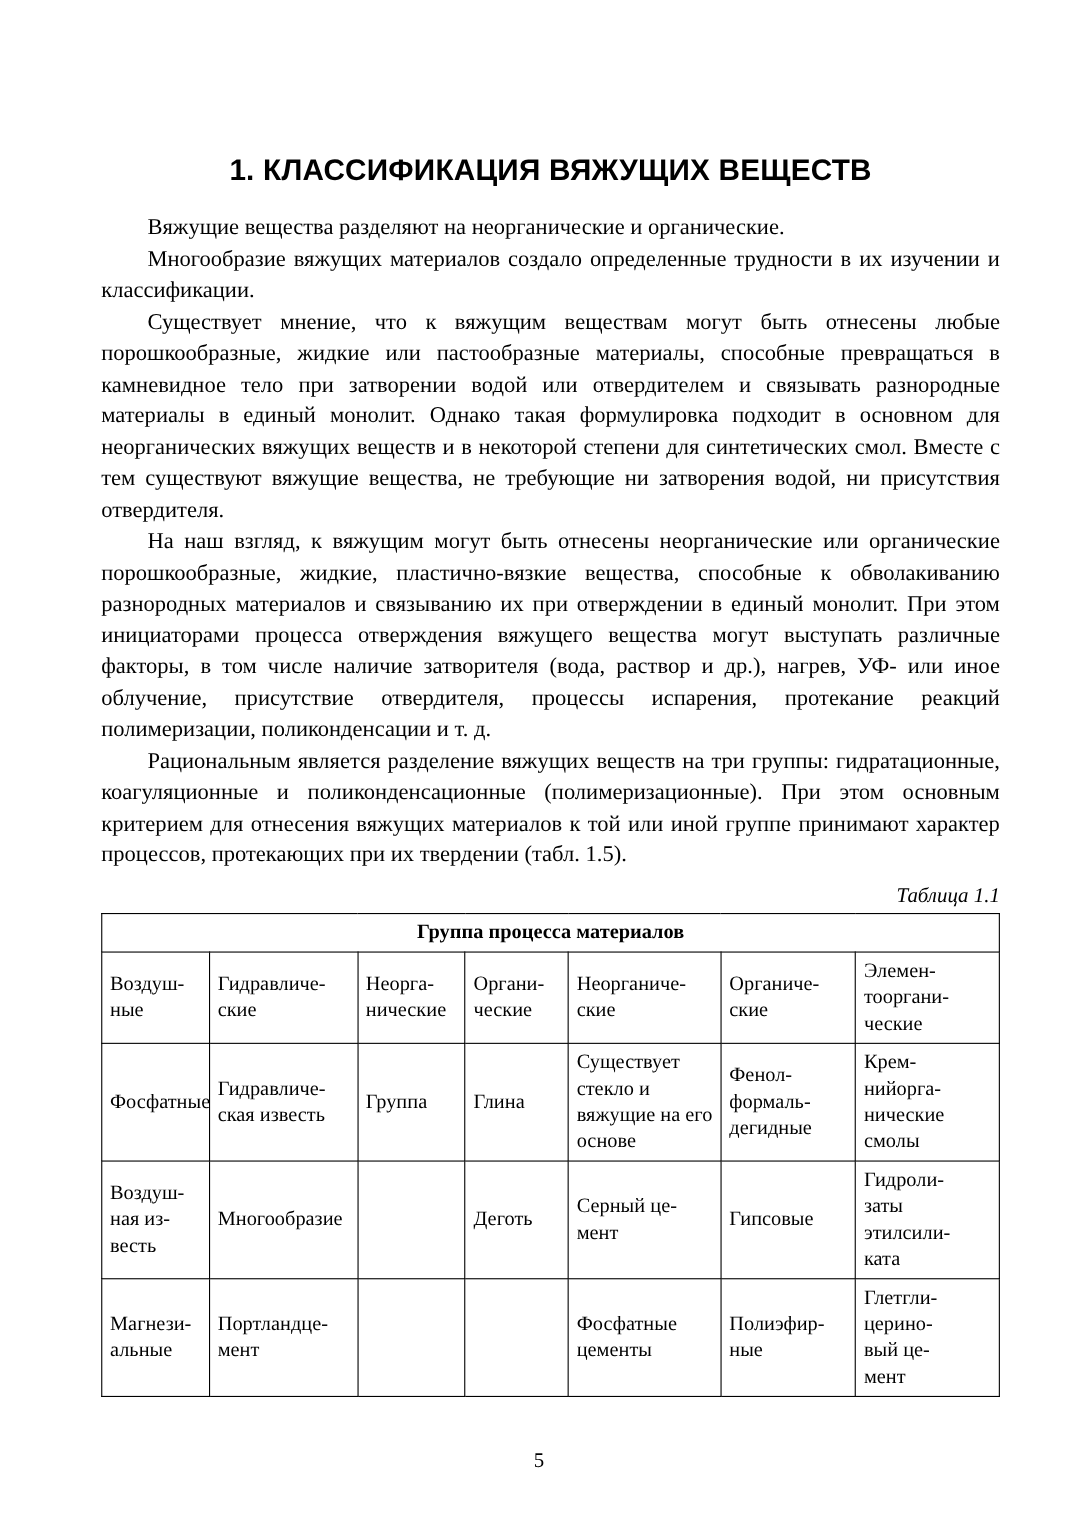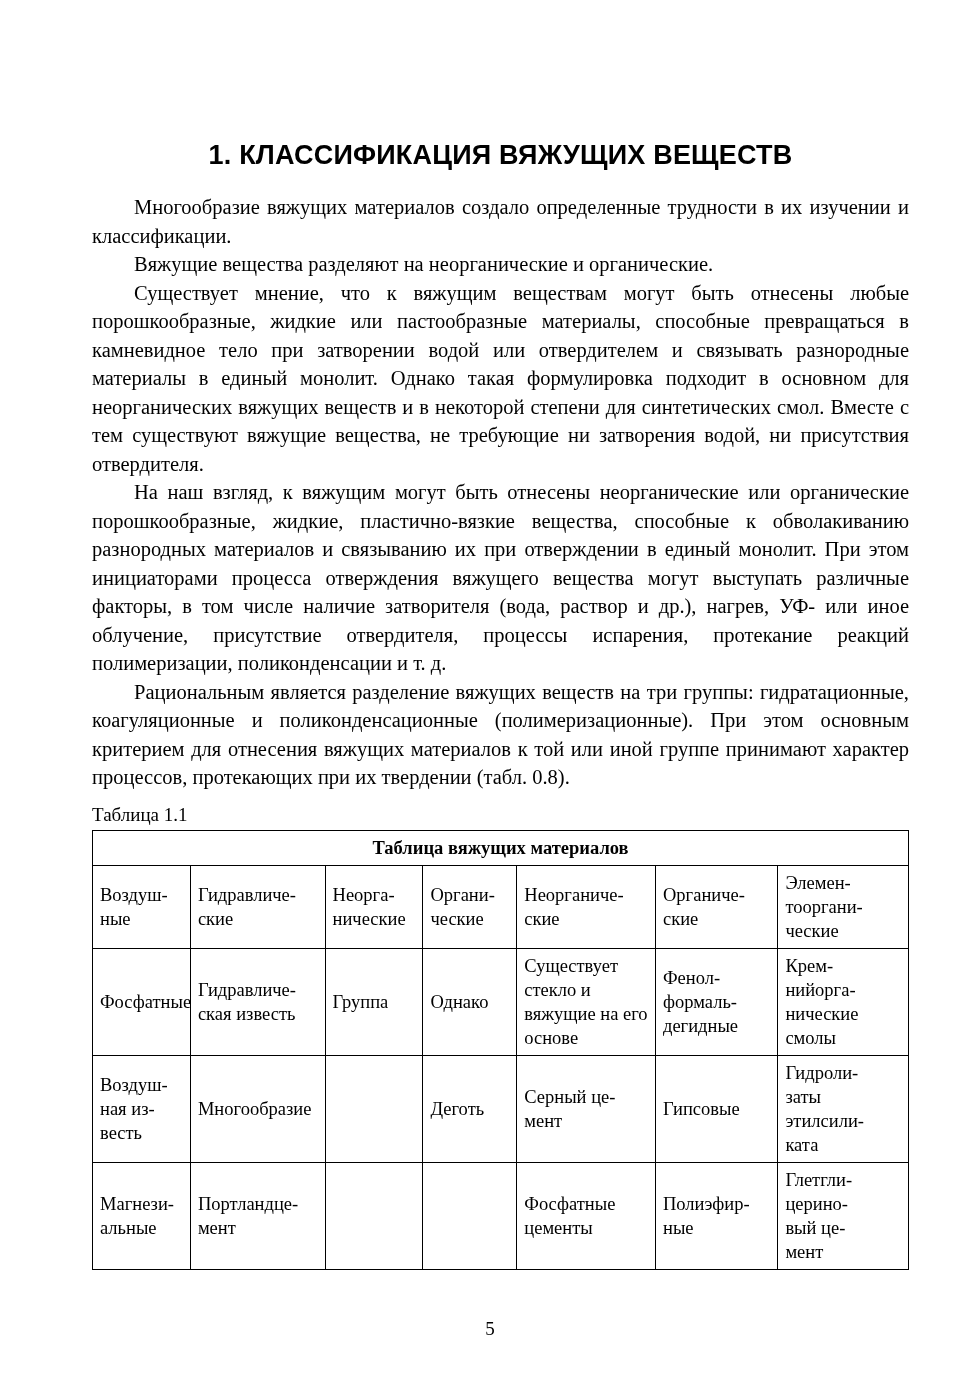--- a/index.html
+++ b/index.html
@@ -33,21 +33,22 @@
   p.para {
     font-size: 20.5px;
     line-height: 28.5px;
     text-align: justify;
     text-indent: 42px;
     margin: 0;
     hyphens: manual;
   }
   .tbl-caption-right {
     font-size: 19px;
-    text-align: left;
+    font-style: italic;
+    text-align: right;
     margin: 12px 0 4px 0;
   }
   .tbl-title {
     font-size: 19.5px;
     font-weight: bold;
     text-align: center;
     margin: 0 0 8px 0;
   }
   table.clsf {
     border-collapse: collapse;
@@ -85,58 +86,58 @@
   .c5 { width: 15.0%; }
   .c6 { width: 16.0%; }
 </style>
 </head>
 <body>
 
 <div class="page">
 
   <h1 class="title">1. КЛАССИФИКАЦИЯ ВЯЖУЩИХ ВЕЩЕСТВ</h1>
 
+  <p class="para">Вяжущие вещества разделяют на неорганические и органические.</p>
   <p class="para">Многообразие вяжущих материалов создало определенные трудности в их изучении и классификации.</p>
-  <p class="para">Вяжущие вещества разделяют на неорганические и органические.</p>
   <p class="para">Существует мнение, что к вяжущим веществам могут быть отнесены любые порошкообразные, жидкие или пастообразные материалы, способные превращаться в камневидное тело при затворении водой или отвердителем и связывать разнородные материалы в единый монолит. Однако такая формулировка подходит в основном для неорганических вяжущих веществ и в некоторой степени для синтетических смол. Вместе с тем существуют вяжущие вещества, не требующие ни затворения водой, ни присутствия отвердителя.</p>
   <p class="para">На наш взгляд, к вяжущим могут быть отнесены неорганические или органические порошкообразные, жидкие, пластично-вязкие вещества, способные к обволакиванию разнородных материалов и связыванию их при отверждении в единый монолит. При этом инициаторами процесса отверждения вяжущего вещества могут выступать различные факторы, в том числе наличие затворителя (вода, раствор и др.), нагрев, УФ- или иное облучение, присутствие отвердителя, процессы испарения, протекание реакций полимеризации, поликонденсации и т. д.</p>
-  <p class="para">Рациональным является разделение вяжущих веществ на три группы: гидратационные, коагуляционные и поликонденсационные (полимеризационные). При этом основным критерием для отнесения вяжущих материалов к той или иной группе принимают характер процессов, протекающих при их твердении (табл. 0.8).</p>
+  <p class="para">Рациональным является разделение вяжущих веществ на три группы: гидратационные, коагуляционные и поликонденсационные (полимеризационные). При этом основным критерием для отнесения вяжущих материалов к той или иной группе принимают характер процессов, протекающих при их твердении (табл. 1.5).</p>
 
   <div class="tbl-caption-right">Таблица 1.1</div>
 
   <table class="clsf">
     <colgroup>
       <col class="c0">
         <col class="c1">
         <col class="c2">
         <col class="c3">
         <col class="c4">
         <col class="c5">
         <col class="c6">
     </colgroup>
     <thead>
       <tr class="hdr-group">
-        <th colspan="7">Таблица вяжущих материалов</th>
+        <th colspan="7">Группа процесса материалов</th>
       </tr>
     </thead>
     <tbody>
       <tr class="row-kind">
         <td>Воздуш-<br>ные</td>
         <td>Гидравличе-<br>ские</td>
         <td>Неорга-<br>нические</td>
         <td>Органи-<br>ческие</td>
         <td>Неорганиче-<br>ские</td>
         <td>Органиче-<br>ские</td>
         <td>Элемен-<br>тооргани-<br>ческие</td>
       </tr>
       <tr class="row-tall">
         <td>Фосфатные</td>
         <td>Гидравличе-<br>ская известь</td>
         <td>Группа</td>
-        <td>Однако</td>
+        <td>Глина</td>
         <td>Существует стекло и вяжущие на его основе</td>
         <td>Фенол-<br>формаль-<br>дегидные</td>
         <td>Крем-<br>нийорга-<br>нические смолы</td>
       </tr>
       <tr class="row-tall">
         <td>Воздуш-<br>ная из-<br>весть</td>
         <td>Многообразие</td>
         <td></td>
         <td>Деготь</td>
         <td>Серный це-<br>мент</td>

